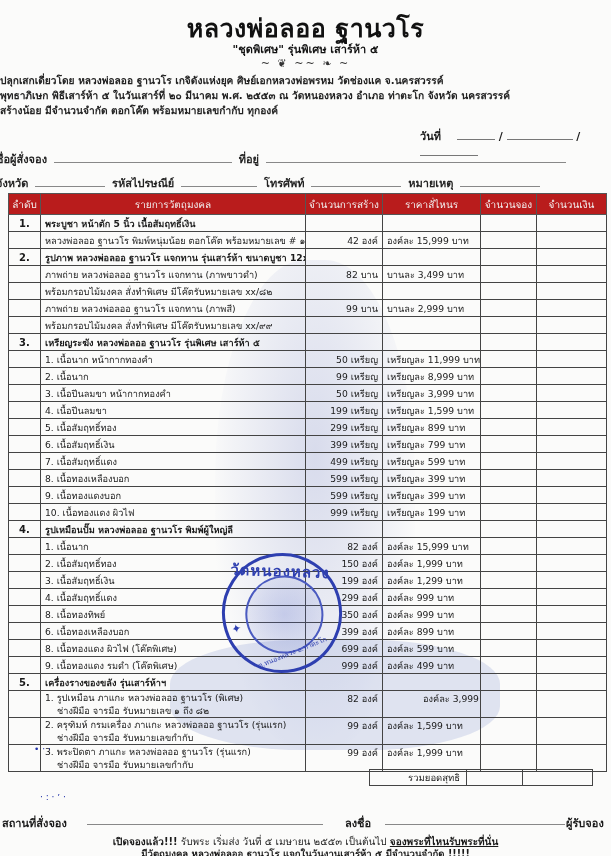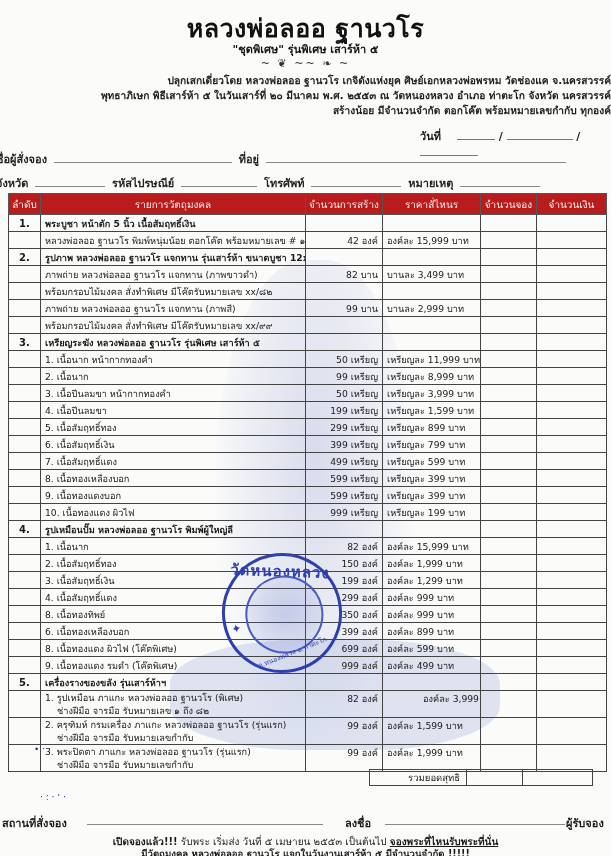--- a/index.html
+++ b/index.html
@@ -5,21 +5,21 @@
   html, body { margin:0; padding:0; }
   body {
     width:611px; height:856px; overflow:hidden; position:relative;
     background:#fbfbfa; color:#1a1a1a;
     font-family:"DejaVu Sans", sans-serif;
   }
   .abs { position:absolute; }
   .title { left:0; width:611px; top:8px; text-align:center; font-size:25px; font-weight:bold; letter-spacing:0.5px; color:#111; }
   .subtitle { left:0; width:611px; top:40px; text-align:center; font-size:11px; font-weight:bold; color:#111; }
   .ornament { left:0; width:611px; top:57px; text-align:center; font-size:11px; color:#333; letter-spacing:2px; }
-  .intro { left:0; width:611px; text-align:right; font-size:10.2px; font-weight:bold; color:#222; }
+  .intro { left:0; width:611px; text-align:left; font-size:10.2px; font-weight:bold; color:#222; }
   .date-row { top:127px; left:420px; font-size:11px; font-weight:bold; }
   .date-line { display:inline-block; border-bottom:1px solid #777; height:10px; vertical-align:baseline; }
   .form-row { left:0; font-size:11px; font-weight:bold; color:#222; white-space:nowrap; }
   .fline { display:inline-block; border-bottom:1px solid #888; height:10px; vertical-align:baseline; margin:0 3px; }
   table.main {
     position:absolute; left:8px; top:193px; width:598px; border-collapse:collapse;
     font-size:9.2px; table-layout:fixed;
   }
   table.main th {
     background:#b91c1c; color:#f2f2f2; font-weight:normal; font-size:10px;

